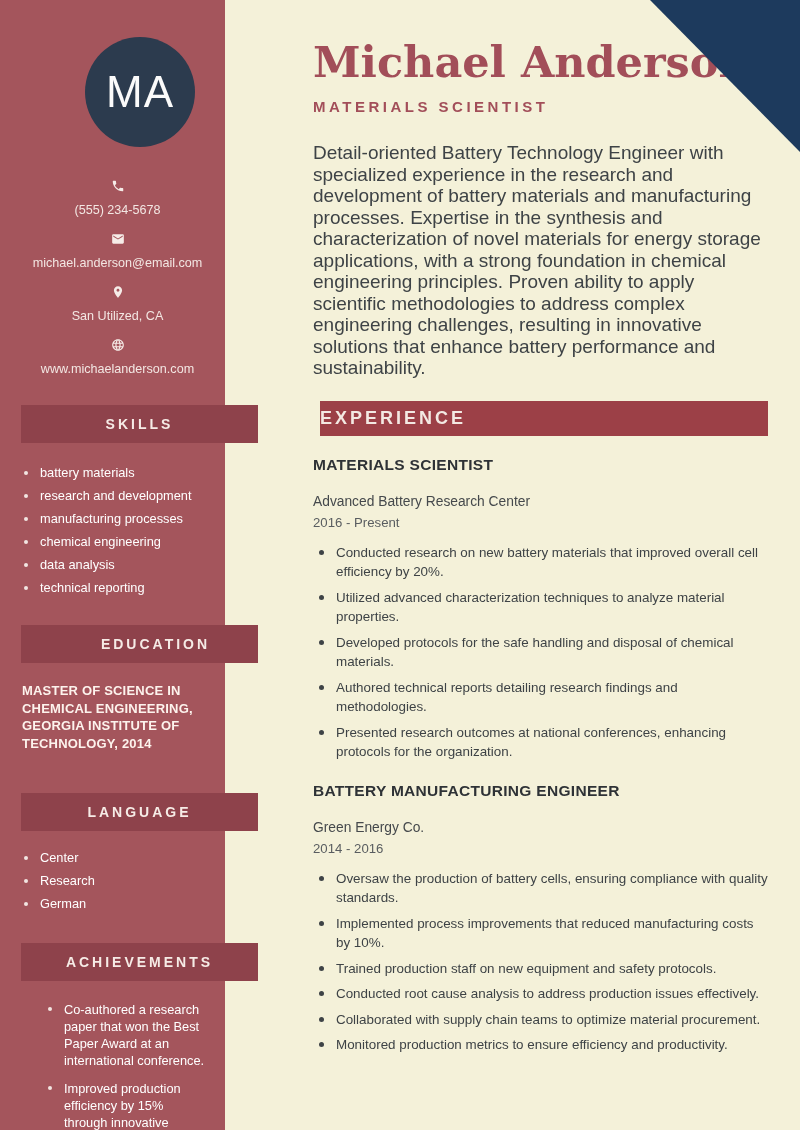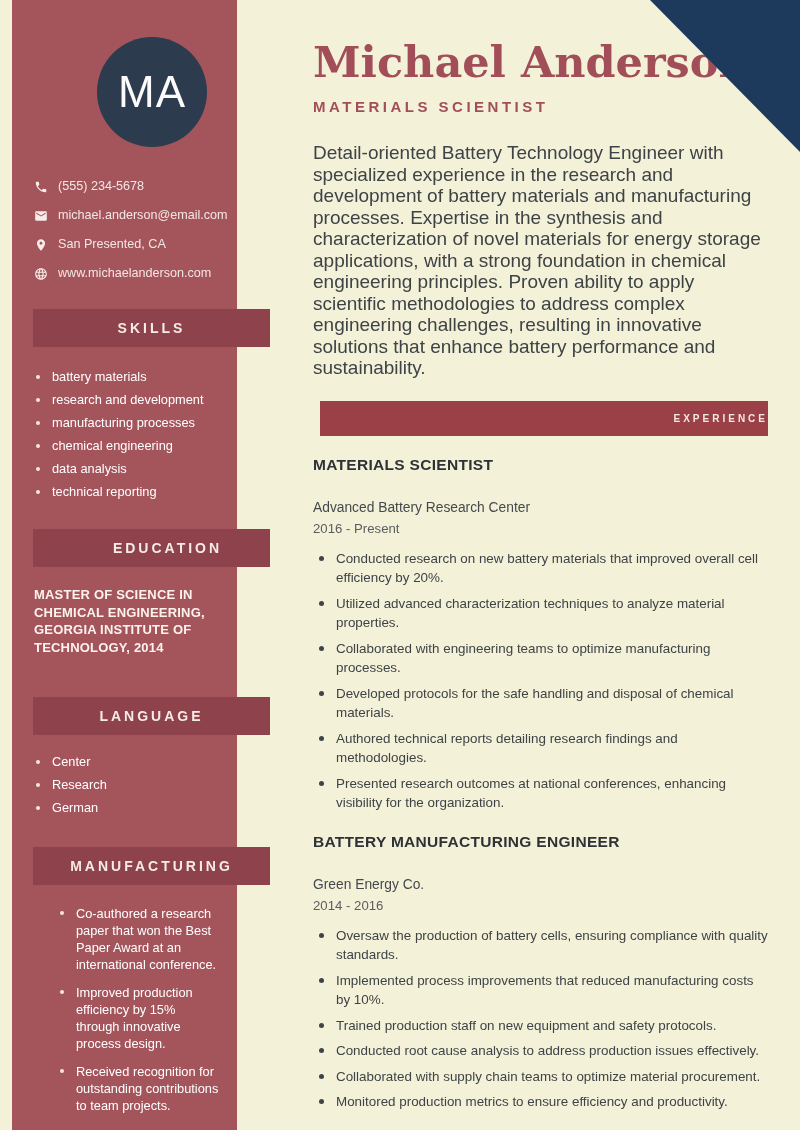--- a/index.html
+++ b/index.html
@@ -19,21 +19,21 @@
     --bar_text:#f6ebe6;
   }
   *{box-sizing:border-box;}
   html,body{margin:0;padding:0;}
   body{
     width:800px;height:1130px;position:relative;overflow:hidden;
     background:var(--cream);
     font-family:"Liberation Sans","DejaVu Sans",sans-serif;
   }
   .sidebar{
-    position:absolute;left:12px;top:0;width:225px;height:1130px;
+    position:absolute;left:0;top:0;width:225px;height:1130px;
     background:var(--sidebar_bg);color:var(--sidebar_text);
   }
   .main{
     position:absolute;left:283px;top:0;width:517px;height:1130px;
     background:var(--cream);padding:0 32px 0 30px;
   }
   .corner{
     position:absolute;top:0;right:0;width:150px;height:152px;
     background:var(--navy);
     clip-path:polygon(0 0,100% 0,100% 100%);
@@ -42,21 +42,21 @@
   
   .avatar{
     width:110px;height:110px;border-radius:50%;
     background:var(--avatar_navy);
     margin:37px 0 0 85px;
     display:flex;align-items:center;justify-content:center;
     color:#fbfbfb;font-size:44px;font-weight:500;letter-spacing:1px;
   }
   .contact{list-style:none;margin:32px 0 0;padding:0 12px 0 22px;}
   .contact li{display:flex;align-items:center;gap:10px;margin-bottom:14px;
-    font-size:12.6px;line-height:15px;color:var(--sidebar_text);}
+    font-size:12.6px;line-height:15px;color:var(--sidebar_text);flex-direction:column;}
   .contact .cicon{flex:none;width:14px;height:14px;display:inline-flex;}
   .contact svg{width:14px;height:14px;fill:#f6ece8;}
   .sec-bar{
     width:237px;height:38px;margin-left:21px;
     background:var(--sidebar_bar);
     display:flex;align-items:center;justify-content:center;
     color:var(--bar_text);font-weight:700;font-size:14px;letter-spacing:3px;
   }
   .bar-skills{margin-top:28px;}
   .bar-education{margin-top:29px;padding-left:32px;}
@@ -83,29 +83,29 @@
   .role{
     font-size:15px;font-weight:700;letter-spacing:3.5px;
     color:var(--maroon_text);margin-top:12px;
   }
   .summary{
     font-size:19px;line-height:21.5px;color:var(--body_text);
     margin:27px 0 0;
   }
   .exp-bar{
     margin-top:22px;height:35px;background:var(--exp_bar);
-    display:flex;align-items:center;justify-content:flex-end;
-    color:#f3e9e3;font-weight:700;font-size:10px;letter-spacing:3px;margin-left:7px;
+    display:flex;align-items:center;justify-content:flex-start;
+    color:#f3e9e3;font-weight:700;font-size:18px;letter-spacing:3px;margin-left:7px;
   }
   .job h2{
     font-size:15.5px;font-weight:700;color:var(--job_title);
     margin:20px 0 0;letter-spacing:0.3px;
   }
   .job-2 h2{}
-  .company{font-size:13.8px;color:var(--company_text);margin-top:26px;line-height:15px;}
+  .company{font-size:13.8px;color:var(--company_text);margin-top:20px;line-height:15px;}
   .dates{font-size:13.2px;color:var(--dates_text);margin-top:7px;line-height:14px;}
   .bullets{margin:13px 0 0;padding:0;list-style:none;}
   .bullets li{display:flex;gap:12px;font-size:13.4px;line-height:19.5px;
     color:var(--body_text);margin-bottom:6px;}
   .bullets .b-dot{width:5px;height:5px;border-radius:50%;background:var(--body_text);
     margin:7px 0 0 6px;flex:none;}
 </style>
 </head>
 <body>
 
@@ -130,21 +130,21 @@
           </svg>
       </span>
       <span>michael.anderson@email.com</span>
     </li>
     <li>
       <span class="cicon">
         <svg viewBox="0 0 24 24">
             <path d="M12 2C8.13 2 5 5.13 5 9c0 5.25 7 13 7 13s7-7.75 7-13c0-3.87-3.13-7-7-7zm0 9.5c-1.38 0-2.5-1.12-2.5-2.5s1.12-2.5 2.5-2.5 2.5 1.12 2.5 2.5-1.12 2.5-2.5 2.5z"></path>
           </svg>
       </span>
-      <span>San Presented, CA</span>
+      <span>San Utilized, CA</span>
     </li>
     <li>
       <span class="cicon">
         <svg viewBox="0 0 24 24">
             <path d="M11.99 2C6.47 2 2 6.48 2 12s4.47 10 9.99 10C17.52 22 22 17.52 22 12S17.52 2 11.99 2zm6.93 6h-2.95c-.32-1.25-.78-2.45-1.38-3.56 1.84.63 3.37 1.91 4.33 3.56zM12 4.04c.83 1.2 1.48 2.53 1.91 3.96h-3.82c.43-1.43 1.08-2.76 1.91-3.96zM4.26 14C4.1 13.36 4 12.69 4 12s.1-1.36.26-2h3.38c-.08.66-.14 1.32-.14 2 0 .68.06 1.34.14 2H4.26zm.82 2h2.95c.32 1.25.78 2.45 1.38 3.56-1.84-.63-3.37-1.9-4.33-3.56zm2.95-8H5.08c.96-1.66 2.49-2.93 4.33-3.56C8.81 5.55 8.35 6.75 8.03 8zM12 19.96c-.83-1.2-1.48-2.53-1.91-3.96h3.82c-.43 1.43-1.08 2.76-1.91 3.96zM14.34 14H9.66c-.09-.66-.16-1.32-.16-2 0-.68.07-1.35.16-2h4.68c.09.65.16 1.32.16 2 0 .68-.07 1.34-.16 2zm.25 5.56c.6-1.11 1.06-2.31 1.38-3.56h2.95c-.96 1.65-2.49 2.93-4.33 3.56zM16.36 14c.08-.66.14-1.32.14-2 0-.68-.06-1.34-.14-2h3.38c.16.64.26 1.31.26 2s-.1 1.36-.26 2h-3.38z"></path>
           </svg>
       </span>
       <span>www.michaelanderson.com</span>
     </li>
   </ul>
@@ -205,21 +205,21 @@
         <span>Research</span>
       </li>
 
       <li>
         <span class="dot"></span>
         <span>German</span>
       </li>
     </ul>
 
   <div class="sec-bar bar-achievements">
-    <span>MANUFACTURING</span>
+    <span>ACHIEVEMENTS</span>
   </div>
   <ul class="side-list list-achievements">
 
       <li>
         <span class="dot"></span>
         <span>Co-authored a research paper that won the Best Paper Award at an international conference.</span>
       </li>
 
       <li>
         <span class="dot"></span>
@@ -253,38 +253,34 @@
         <li>
           <span class="b-dot"></span>
           <span>Conducted research on new battery materials that improved overall cell efficiency by 20%.</span>
         </li>
 
         <li>
           <span class="b-dot"></span>
           <span>Utilized advanced characterization techniques to analyze material properties.</span>
         </li>
 
-        <li>
-          <span class="b-dot"></span>
-          <span>Collaborated with engineering teams to optimize manufacturing processes.</span>
-        </li>
 
         <li>
           <span class="b-dot"></span>
           <span>Developed protocols for the safe handling and disposal of chemical materials.</span>
         </li>
 
         <li>
           <span class="b-dot"></span>
           <span>Authored technical reports detailing research findings and methodologies.</span>
         </li>
 
         <li>
           <span class="b-dot"></span>
-          <span>Presented research outcomes at national conferences, enhancing visibility for the organization.</span>
+          <span>Presented research outcomes at national conferences, enhancing protocols for the organization.</span>
         </li>
       </ul>
   </section>
 
   <section class="job job-2">
     <h2>BATTERY MANUFACTURING ENGINEER</h2>
     <div class="company">Green Energy Co.</div>
     <div class="dates">2014 - 2016</div>
     <ul class="bullets">
 

